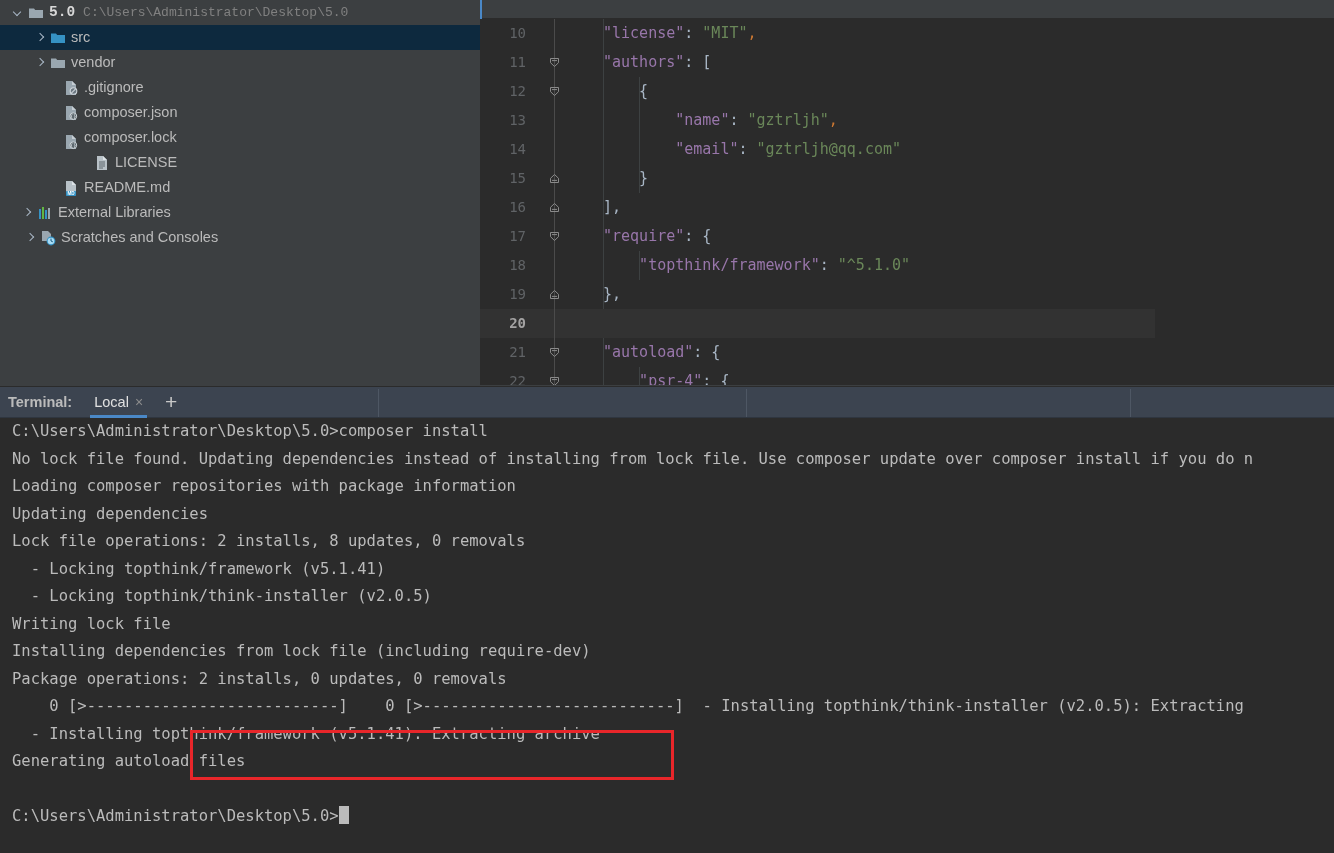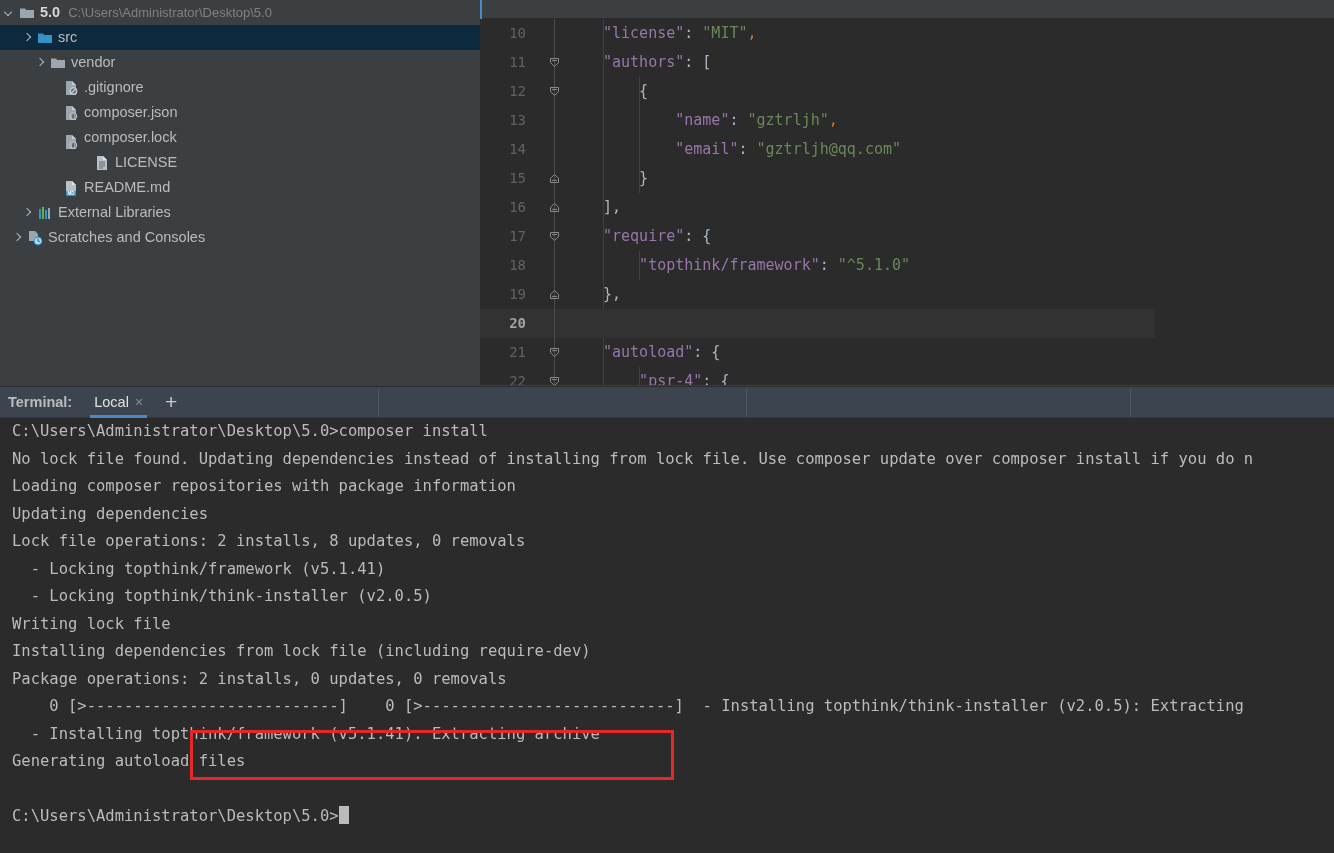--- a/index.html
+++ b/index.html
@@ -129,32 +129,32 @@
     position:absolute; left:190px; top:730px; width:484px; height:50px;
     border:3px solid #e8262a; pointer-events:none;
   }
 </style>
 </head>
 <body>
 
 <div id="app">
 
   <div id="project-pane">
-    <div class="tree-row" style="padding-left:3px;">
+    <div class="tree-row" style="padding-left:12px;font-family:Liberation Mono, monospace;">
       <span class="arrow down"></span>
       <span class="ico folder-ico">
         <svg width="16" height="16" viewBox="0 0 16 16">
             <path d="M1 3.5h5l1.2 1.6H15V13H1z" fill="#9aa7b0"></path>
           </svg>
       </span>
       <span class="lbl bold">5.0</span>
       <span class="path-hint">C:\Users\Administrator\Desktop\5.0</span>
     </div>
     <div id="tree-items">
-        <div class="tree-row selected" style="padding-left: 21px;">
+        <div class="tree-row selected" style="padding-left: 34px;">
           <span class="arrow right"></span>
           <span class="ico"><svg width="16" height="16" viewBox="0 0 16 16">
               <path d="M1 3.5h5l1.2 1.6H15V13H1z" fill="#3592c4"></path>
             </svg></span>
           <span class="lbl">src</span>
         </div>
         <div class="tree-row" style="padding-left: 34px;">
           <span class="arrow right"></span>
           <span class="ico"><svg width="16" height="16" viewBox="0 0 16 16">
               <path d="M1 3.5h5l1.2 1.6H15V13H1z" fill="#9aa7b0"></path>
@@ -218,21 +218,21 @@
         <div class="tree-row" style="padding-left: 21px;">
           <span class="arrow right"></span>
           <span class="ico"><svg width="16" height="16" viewBox="0 0 16 16">
               <rect x="2" y="4" width="2" height="10" fill="#3592c4"></rect>
               <rect x="5" y="2" width="2" height="12" fill="#62b543"></rect>
               <rect x="8" y="5" width="2" height="9" fill="#3592c4"></rect>
               <rect x="11" y="3" width="2" height="11" fill="#9aa7b0"></rect>
             </svg></span>
           <span class="lbl">External Libraries</span>
         </div>
-        <div class="tree-row" style="padding-left: 11px;">
+        <div class="tree-row" style="padding-left: 24px;">
           <span class="arrow right"></span>
           <span class="ico"><svg width="16" height="16" viewBox="0 0 16 16">
               <path d="M2 1h6l3 3v7H2z" fill="#9aa7b0"></path>
               <circle cx="11" cy="11" r="4.4" fill="#3592c4"></circle>
               <circle cx="11" cy="11" r="3.3" fill="#a8dcf5"></circle>
               <line x1="11" y1="11" x2="11" y2="8.6" stroke="#1d5c80" stroke-width="1"></line>
               <line x1="11" y1="11" x2="12.8" y2="11.8" stroke="#1d5c80" stroke-width="1"></line>
             </svg></span>
           <span class="lbl">Scratches and Consoles</span>
         </div>

